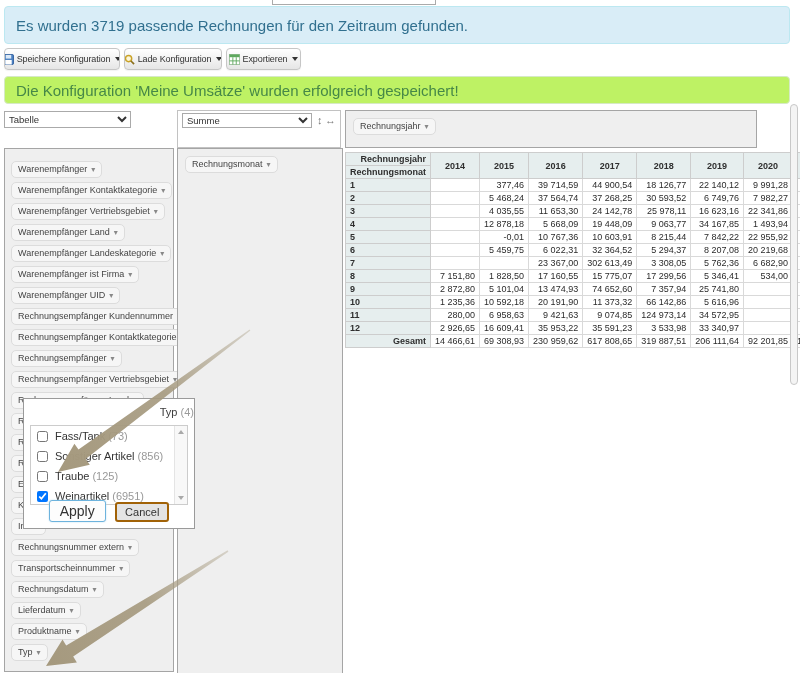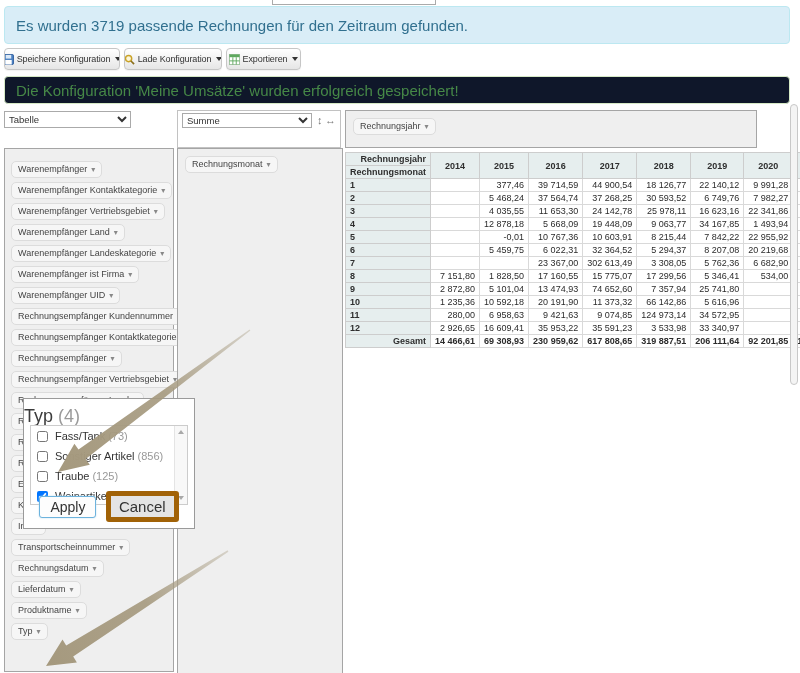--- a/index.html
+++ b/index.html
@@ -8,21 +8,21 @@
     position: relative; overflow: hidden; background: #fff;
     font-family: "Liberation Sans", sans-serif; color:#333;
   }
   
   .top-cut { position:absolute; left:272px; top:0; width:164px; height:5px;
     background:#fff; border:1px solid #aaa; border-top:none; }
   
   .alert { position:absolute; left:4px; width:786px; border-radius:4px;
     font-size:15px; padding-left:11px; display:flex; align-items:center; }
   .alert-info { top:6px; height:38px; background:#d9edf7; border:1px solid #bce8f1; color:#31708f; }
-  .alert-success { top:76px; height:28px; background:#0f172a; border:1px solid #d6e9c6; color:#468847; }
+  .alert-success { top:76px; height:28px; background:#bef264; border:1px solid #d6e9c6; color:#468847; }
   
   .toolbar { position:absolute; left:4px; top:48px; height:22px; display:flex; }
   .btn { display:inline-flex; align-items:center; justify-content:center; gap:3px;
     height:22px; padding:0 4px; margin-right:4px; white-space:nowrap; overflow:hidden;
     font-size:9px; letter-spacing:-0.1px; color:#333;
     background:linear-gradient(#ffffff,#e6e6e6); border:1px solid #c6c6c6; border-radius:4px;
     box-shadow:0 1px 1px rgba(0,0,0,0.05); cursor:pointer; }
   .btn svg { flex:0 0 auto; }
   .caret { width:0; height:0; border-left:3px solid transparent; border-right:3px solid transparent;
     border-top:4px solid #333; margin-left:2px; }
@@ -50,42 +50,42 @@
   
   .pvt-table { position:absolute; left:345px; top:152px; border-collapse:collapse; table-layout:fixed; }
   .pvt-table th, .pvt-table td { font-size:9px; padding:1px 4px; overflow:hidden; white-space:nowrap; }
   .pvt-table th { background:#e6eeee; border:1px solid #cdcdcd; color:#2f2f2f; }
   .pvt-table td { background:#fff; border:1px solid #d9d9d9; text-align:right; color:#2b2b2b; }
   th.axis-col { text-align:right; height:13px; }
   th.axis-row { text-align:left; height:13px; }
   th.year { text-align:center; }
   th.row-lab { text-align:left; height:13px; font-weight:bold; }
   th.total-lab { text-align:right; }
-  .bold { font-weight:bold; }
+  .bold { font-weight:normal; }
   
   .filter-box { position:absolute; left:23px; top:398px; width:172px; height:131px;
     background:#fff; border:1px solid #9a9a9a; z-index:50; }
-  .filter-title { text-align:left; padding-top:7px; font-size:18px; color:#3c3c3c; height:26px; }
+  .filter-title { text-align:right; padding-top:7px; font-size:11px; color:#3c3c3c; height:26px; }
   .filter-title .cnt { color:#9a9a9a; }
   .filter-list { position:absolute; left:6px; right:6px; top:26px; height:80px;
     border:1px solid #ccc; background:#fff; overflow:hidden; }
   .filter-item { display:flex; align-items:center; height:20px; padding-left:6px; font-size:11px; }
   .filter-item input { width:11px; height:11px; margin-right:7px; }
   .filter-item .lab { color:#333; }
   .filter-item .cnt { color:#999; margin-left:3px; }
   .fake-scroll { position:absolute; top:0; right:0; bottom:0; width:13px;
     background:#f8f8f8; border-left:1px solid #e4e4e4; }
   .fs-arrow { position:absolute; left:3px; width:0; height:0;
     border-left:3.5px solid transparent; border-right:3.5px solid transparent; }
   .fs-up { top:4px; border-bottom:4px solid #a9a9a9; }
   .fs-dn { bottom:4px; border-top:4px solid #a9a9a9; }
   .filter-btns { position:absolute; bottom:6px; left:0; right:0; text-align:center; }
   .apply-btn { font-size:14px; color:#333; background:#fdfdfd; border:1px solid #6db3dd;
     border-radius:3px; padding:2px 10px; cursor:pointer; box-shadow:0 0 2px #bcdcf0; }
-  .cancel-btn { font-size:15px; color:#333; background:#e4e4e4; border:5px solid #a16207;
+  .cancel-btn { font-size:11px; color:#333; background:#e4e4e4; border:2px solid #a16207;
     border-radius:3px; padding:2px 8px; margin-left:5px; cursor:pointer; }
   
   .page-scroll-thumb { position:absolute; left:790px; top:104px; width:8px; height:281px;
     background:#f4f4f4; border:1px solid #c8c8c8; border-radius:4px; z-index:5; }
   
   .arrow-layer { position:absolute; left:0; top:0; width:800px; height:673px;
     z-index:60; pointer-events:none; }
 </style>
 </head>
 <body>
@@ -163,20 +163,21 @@
       <li><span class="pvt-attr">Rechnungsempfänger Kontaktkategorie<span class="pvt-tri">▾</span></span></li>
       <li><span class="pvt-attr">Rechnungsempfänger<span class="pvt-tri">▾</span></span></li>
       <li><span class="pvt-attr">Rechnungsempfänger Vertriebsgebiet<span class="pvt-tri">▾</span></span></li>
       <li><span class="pvt-attr">Rechnungsempfänger Land<span class="pvt-tri">▾</span></span></li>
       <li><span class="pvt-attr">Re<span class="pvt-tri">▾</span></span></li>
       <li><span class="pvt-attr">Re<span class="pvt-tri">▾</span></span></li>
       <li><span class="pvt-attr">Re<span class="pvt-tri">▾</span></span></li>
       <li><span class="pvt-attr">Eig<span class="pvt-tri">▾</span></span></li>
       <li><span class="pvt-attr">Kle<span class="pvt-tri">▾</span></span></li>
       <li><span class="pvt-attr">Inn<span class="pvt-tri">▾</span></span></li>
+      <li><span class="pvt-attr">Rechnungsnummer extern<span class="pvt-tri">▾</span></span></li>
       <li><span class="pvt-attr">Transportscheinnummer<span class="pvt-tri">▾</span></span></li>
       <li><span class="pvt-attr">Rechnungsdatum<span class="pvt-tri">▾</span></span></li>
       <li><span class="pvt-attr">Lieferdatum<span class="pvt-tri">▾</span></span></li>
       <li><span class="pvt-attr">Produktname<span class="pvt-tri">▾</span></span></li>
       <li><span class="pvt-attr">Typ<span class="pvt-tri">▾</span></span></li>
     </ul>
 </div>
 
 <div class="axis-box rows-box">
   <span class="pvt-attr"><span>Rechnungsmonat</span><span class="pvt-tri">▾</span></span>

